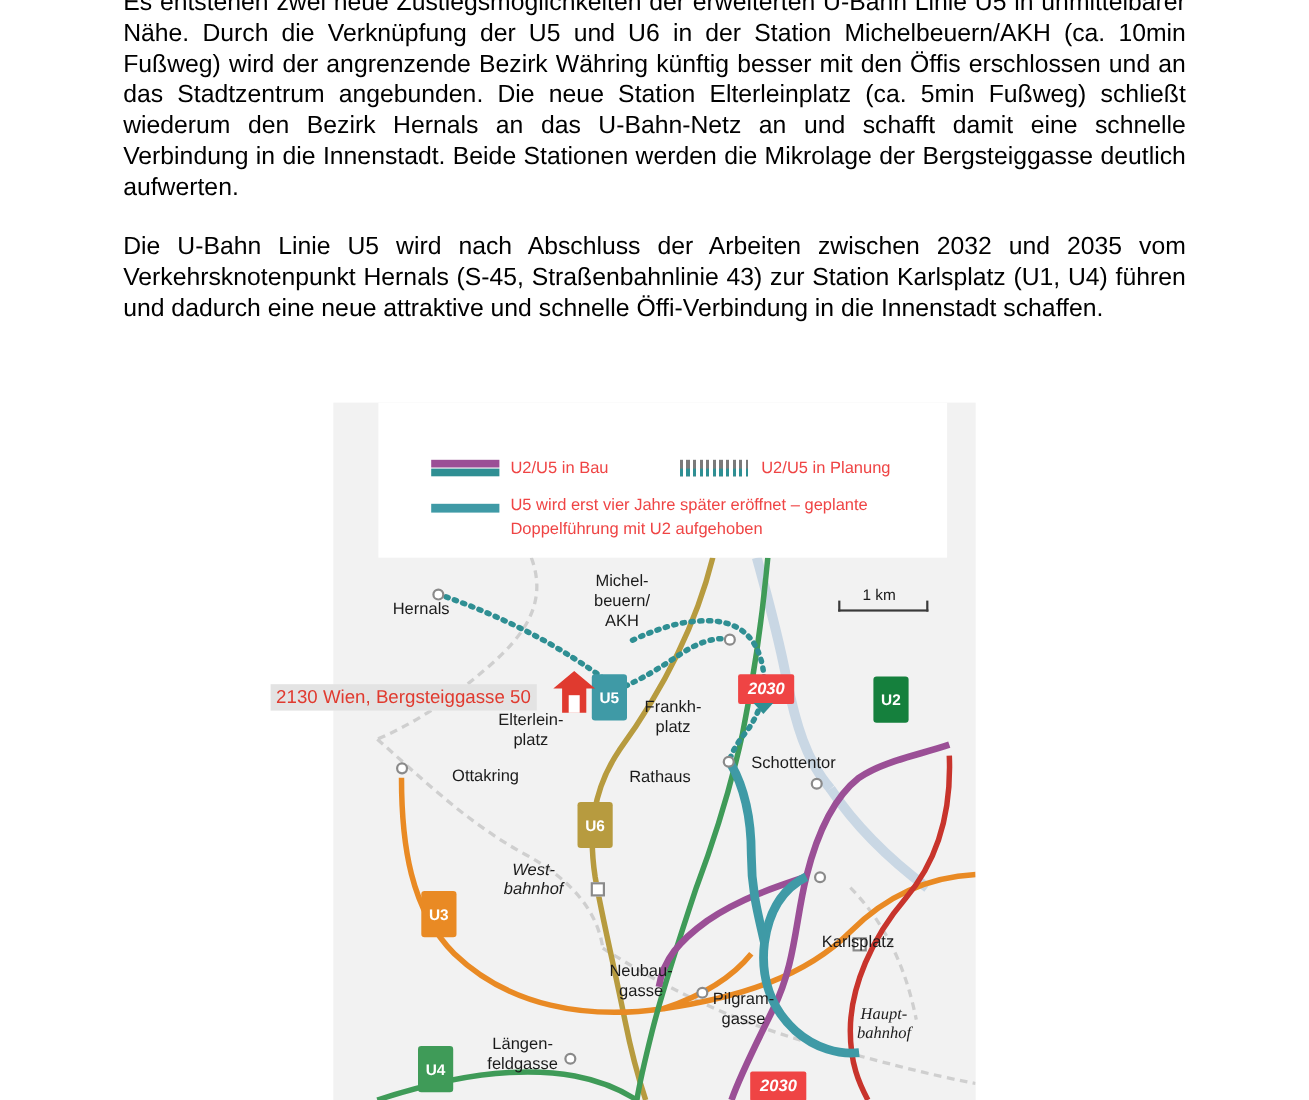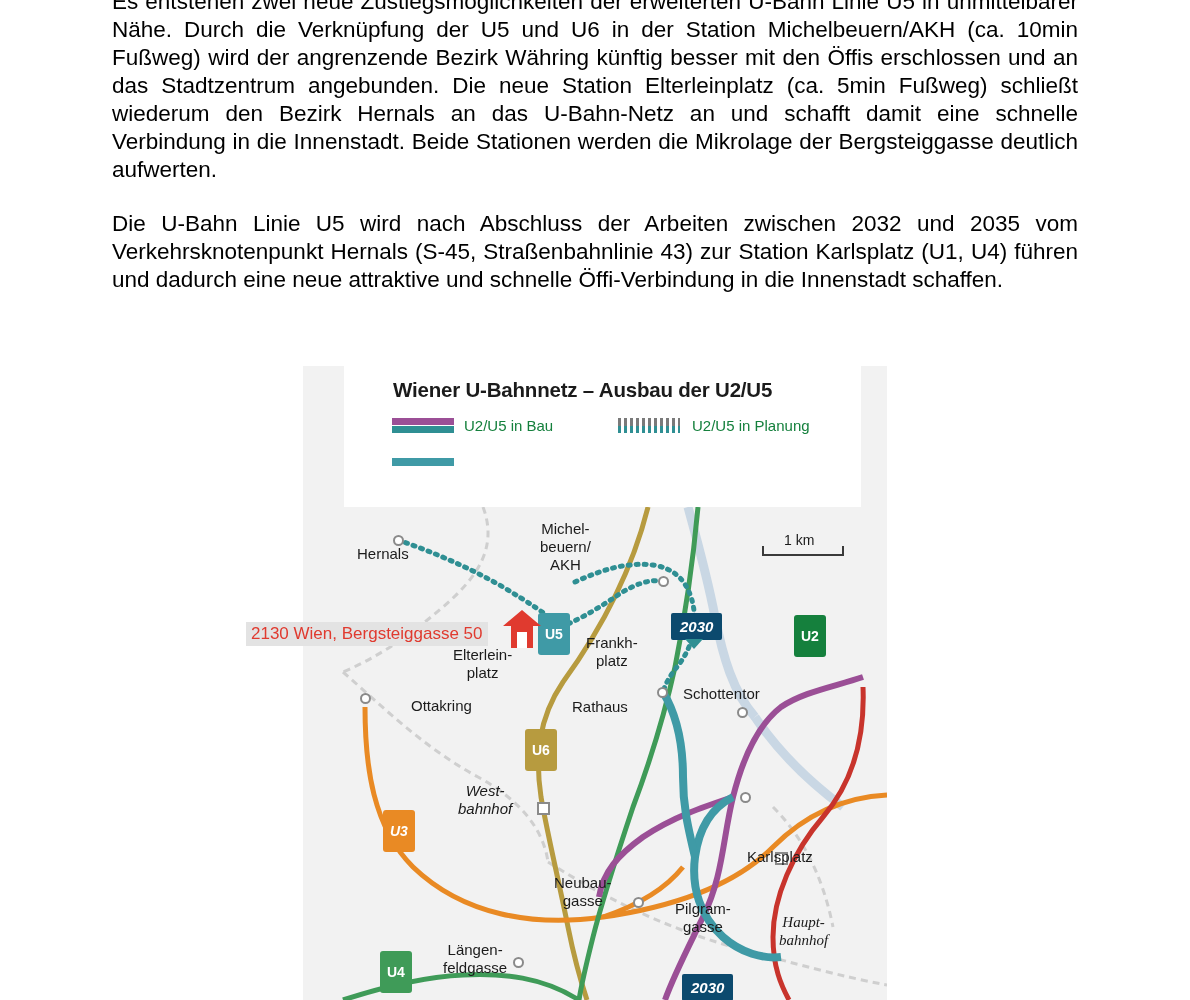--- a/index.html
+++ b/index.html
@@ -55,21 +55,21 @@
   }
   .legend-title {
     position: absolute;
     left: 49px;
     top: 12px;
     font-size: 20.5px;
     font-weight: bold;
     color: #1b1b1b;
     letter-spacing: -0.2px;
   }
-  .legend-row { position: absolute; font-size: 15px; color: #15803d; }
+  .legend-row { position: absolute; font-size: 15px; color: #ef4444; }
 
   .swatch-built {
     position: absolute;
     left: 48px; top: 52px;
     width: 62px; height: 15px;
   }
   .swatch-built .top { position:absolute; left:0; top:0; width:62px; height:7px; background:#9b4f96; }
   .swatch-built .bot { position:absolute; left:0; top:8px; width:62px; height:7px; background:#2f8f93; }
   .label-built { left: 120px; top: 51px; }
 
@@ -124,27 +124,27 @@
     position: absolute;
     color: #fff;
     font-size: 14px;
     font-weight: bold;
     padding: 14px 7px;
     border-radius: 3px;
     line-height: 14px;
   }
   .badge-u5 { background: #3f9aa6; }
   .badge-u6 { background: #b79b3f; }
-  .badge-u3 { background: #e98a24; font-style: italic; }
+  .badge-u3 { background: #e98a24; }
   .badge-u4 { background: #3f9b58; }
   .badge-u2 { background: #15803d; }
 
   .year-flag {
     position: absolute;
-    background: #0c4a6e;
+    background: #ef4444;
     color: #ffffff;
     font-size: 15px;
     font-style: italic;
     font-weight: bold;
     padding: 5px 9px;
     border-radius: 2px;
   }
   .year-flag::after {
     content: "";
     position: absolute;
@@ -192,34 +192,35 @@
 </head>
 <body>
 
 <div class="doc-text" id="para1">Es entstehen zwei neue Zustiegsmöglichkeiten der erweiterten U-Bahn Linie U5 in unmittelbarer Nähe. Durch die Verknüpfung der U5 und U6 in der Station Michelbeuern/AKH (ca. 10min Fußweg) wird der angrenzende Bezirk Währing künftig besser mit den Öffis erschlossen und an das Stadtzentrum angebunden. Die neue Station Elterleinplatz (ca. 5min Fußweg) schließt wiederum den Bezirk Hernals an das U-Bahn-Netz an und schafft damit eine schnelle Verbindung in die Innenstadt. Beide Stationen werden die Mikrolage der Bergsteiggasse deutlich aufwerten.</div>
 <div class="doc-text" id="para2">Die U-Bahn Linie U5 wird nach Abschluss der Arbeiten zwischen 2032 und 2035 vom Verkehrsknotenpunkt Hernals (S-45, Straßenbahnlinie 43) zur Station Karlsplatz (U1, U4) führen und dadurch eine neue attraktive und schnelle Öffi-Verbindung in die Innenstadt schaffen.</div>
 
 <div class="figure">
   <div class="figure-inner">
 
     <div class="legend">
-      <div class="legend-title">Wiener U-Bahnnetz – Ausbau der U2/U5</div>
 
       <div class="swatch-built">
         <div class="top"></div>
           <div class="bot"></div>
       </div>
       <div class="legend-row label-built">U2/U5 in Bau</div>
 
       <div class="swatch-planned">
         <div class="pbot"></div>
       </div>
       <div class="legend-row label-planned">U2/U5 in Planung</div>
 
       <div class="swatch-later"></div>
+      <div class="legend-row label-later">U5 wird erst vier Jahre später eröffnet –
+geplante Doppelführung mit U2 aufgehoben</div>
     </div>
 
     <div class="map">
 
       <svg class="mapsvg" viewBox="0 0 584 493">
 
         <path d="M385 0 C396 40 406 78 412 110 C420 150 430 185 452 210" stroke="#c9d7e4" stroke-width="9" fill="none"></path>
         <path d="M452 210 C472 240 500 270 540 300" stroke="#c9d7e4" stroke-width="9" fill="none"></path>
 
         <path d="M180 0 C195 40 175 70 140 100 C105 130 75 150 40 165" stroke="#cfcfcf" stroke-width="3" fill="none" stroke-dasharray="7 5"></path>
@@ -274,21 +275,21 @@
       <div class="map-label" style="left:283px; top:127px; text-align:center;">Frankh-
 platz</div>
       <div class="map-label" style="left:380px; top:178px;text-align:right;">Schottentor</div>
       <div class="map-label" style="left:80px;  top:190px;margin-left:28px;">Ottakring</div>
       <div class="map-label" style="left:269px; top:191px;">Rathaus</div>
       <div class="map-label italic" style="left:155px; top:275px; text-align:center;">West-
 bahnhof</div>
       <div class="map-label" style="left:444px; top:341px;">Karlsplatz</div>
       <div class="map-label" style="left:251px; top:367px; text-align:center;">Neubau-
 gasse</div>
-      <div class="map-label" style="left:372px; top:393px; text-align:center;">Pilgram-
+      <div class="map-label" style="left:345px; top:393px; text-align:center;">Pilgram-
 gasse</div>
       <div class="map-label italic" style="left:476px; top:406px; text-align:center;font-family:Liberation Serif, serif;">Haupt-
 bahnhof</div>
       <div class="map-label" style="left:140px; top:434px; text-align:center;">Längen-
 feldgasse</div>
 
       <div class="line-badge badge-u5" style="left:235px; top:106px;">U5</div>
       <div class="line-badge badge-u2" style="left:491px; top:108px;">U2</div>
       <div class="line-badge badge-u6" style="left:222px; top:222px;">U6</div>
       <div class="line-badge badge-u3" style="left:80px;  top:303px;">U3</div>

